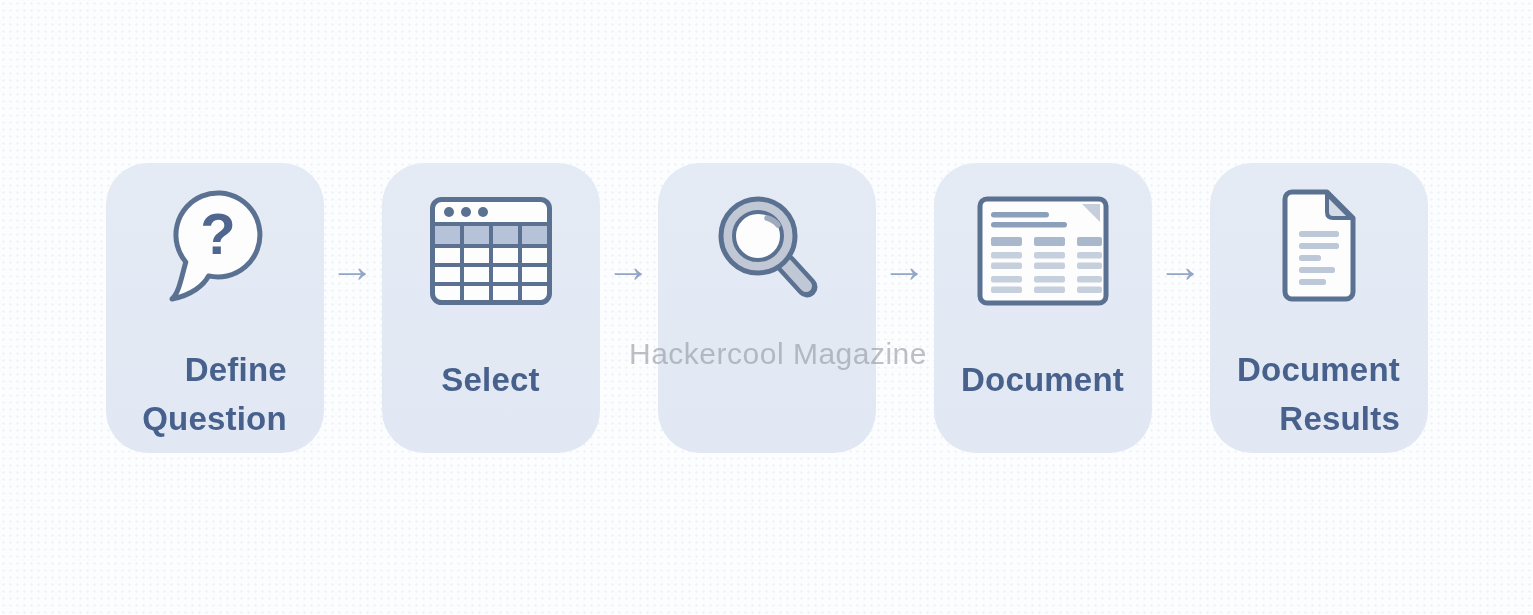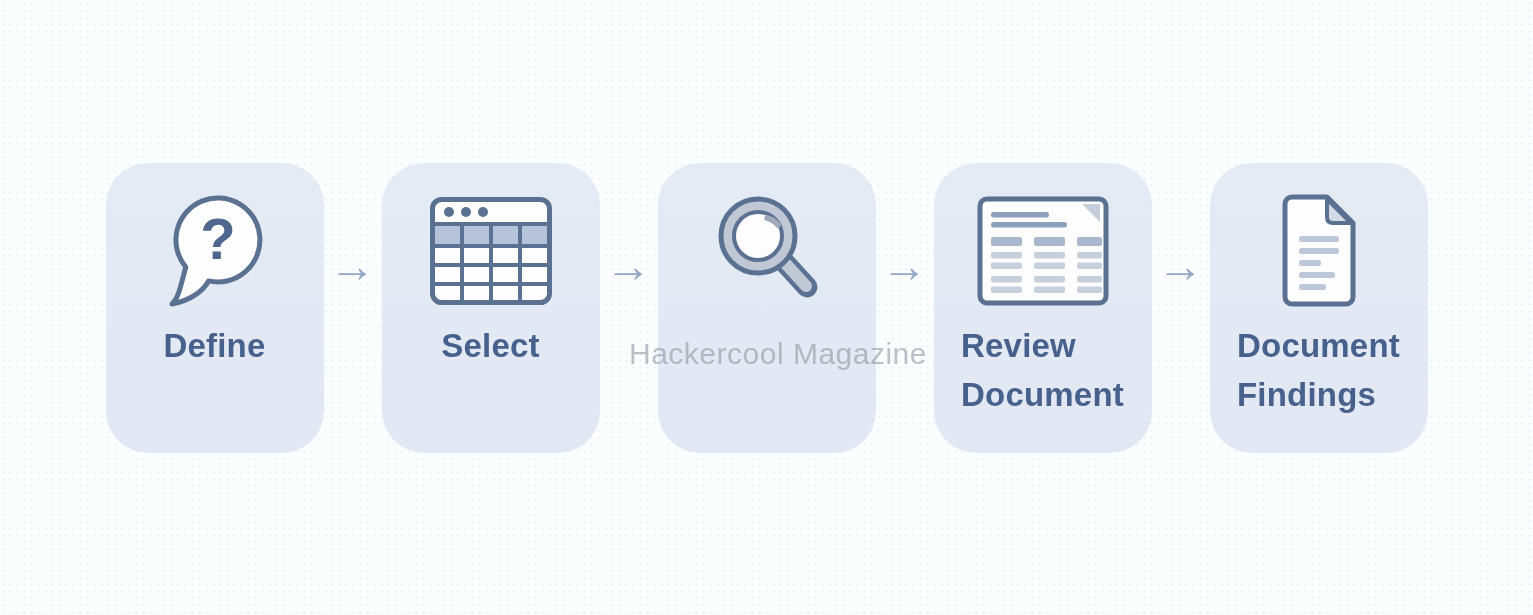--- a/index.html
+++ b/index.html
@@ -17,21 +17,21 @@
   .card {
     width: 218px; height: 290px; border-radius: 42px;
     background: linear-gradient(180deg, #e4ebf5 0%, #e1e8f3 100%);
     box-sizing: border-box; padding: 24px 8px 28px;
     display: flex; flex-direction: column; align-items: center;
   }
   .icon-box {
     height: 128px; display: flex; align-items: center; justify-content: center;
   }
   .label {
-    margin-top: 6px; text-align: left;
+    margin-top: 40px; text-align: right;
     font-size: 33px; line-height: 49px; font-weight: 600;
     color: #47618c; letter-spacing: 0.2px;
     position: relative; z-index: 6;
   }
   .label span { display: block; }
   .arrow-cell {
     width: 58px; height: 290px;
     display: flex; justify-content: center; align-items: flex-start;
     padding-top: 80px; box-sizing: border-box;
   }
@@ -53,20 +53,21 @@
 
   <div class="card">
     <div class="icon-box">
       <svg width="112" height="118" viewBox="0 0 110 118" xmlns="http://www.w3.org/2000/svg">
         <path d="M 25.8 75 A 42 42 0 1 1 48.6 88.9 C 44 98 32 108 12 112 C 19 106 21.5 90 25.8 75 Z" fill="#fdfdfe" stroke="#5b7191" stroke-width="5" stroke-linejoin="round"></path>
         <text x="58" y="67" text-anchor="middle" font-family="Liberation Sans, DejaVu Sans, sans-serif" font-size="58" font-weight="bold" fill="#4f678e">?</text>
       </svg>
     </div>
     <div class="label">
       <span>Define</span>
+      <span>Question</span>
     </div>
   </div>
 
   <div class="arrow-cell">
     <span class="arrow-glyph">→</span>
   </div>
 
   <div class="card">
     <div class="icon-box">
       <svg width="126" height="112" viewBox="0 0 126 112" xmlns="http://www.w3.org/2000/svg">
@@ -129,21 +130,20 @@
         <rect x="101" y="67.5" width="25" height="6.5" rx="2" fill="#c6d0dd"></rect>
         <rect x="15" y="81" width="31" height="6.5" rx="2" fill="#c6d0dd"></rect>
         <rect x="58" y="81" width="31" height="6.5" rx="2" fill="#c6d0dd"></rect>
         <rect x="101" y="81" width="25" height="6.5" rx="2" fill="#c6d0dd"></rect>
         <rect x="15" y="91.5" width="31" height="6.5" rx="2" fill="#c6d0dd"></rect>
         <rect x="58" y="91.5" width="31" height="6.5" rx="2" fill="#c6d0dd"></rect>
         <rect x="101" y="91.5" width="25" height="6.5" rx="2" fill="#c6d0dd"></rect>
       </svg>
     </div>
     <div class="label">
-      <span>Review</span>
       <span>Document</span>
     </div>
   </div>
 
   <div class="arrow-cell">
     <span class="arrow-glyph">→</span>
   </div>
 
   <div class="card">
     <div class="icon-box">
@@ -152,19 +152,19 @@
         <path d="M 56 7 V 25 Q 56 31 62 31 H 80 Z" fill="#d4dbe5" stroke="#5b7191" stroke-width="4" stroke-linejoin="round"></path>
         <rect x="28" y="44" width="40" height="6" rx="2.5" fill="#bcc7d7"></rect>
         <rect x="28" y="56" width="40" height="6" rx="2.5" fill="#bcc7d7"></rect>
         <rect x="28" y="68" width="22" height="6" rx="2.5" fill="#bcc7d7"></rect>
         <rect x="28" y="80" width="36" height="6" rx="2.5" fill="#bcc7d7"></rect>
         <rect x="28" y="92" width="27" height="6" rx="2.5" fill="#bcc7d7"></rect>
       </svg>
     </div>
     <div class="label">
       <span>Document</span>
-      <span>Findings</span>
+      <span>Results</span>
     </div>
   </div>
 
 </div>
 
 <div class="watermark">Hackercool Magazine</div>
 
 </body></html>

